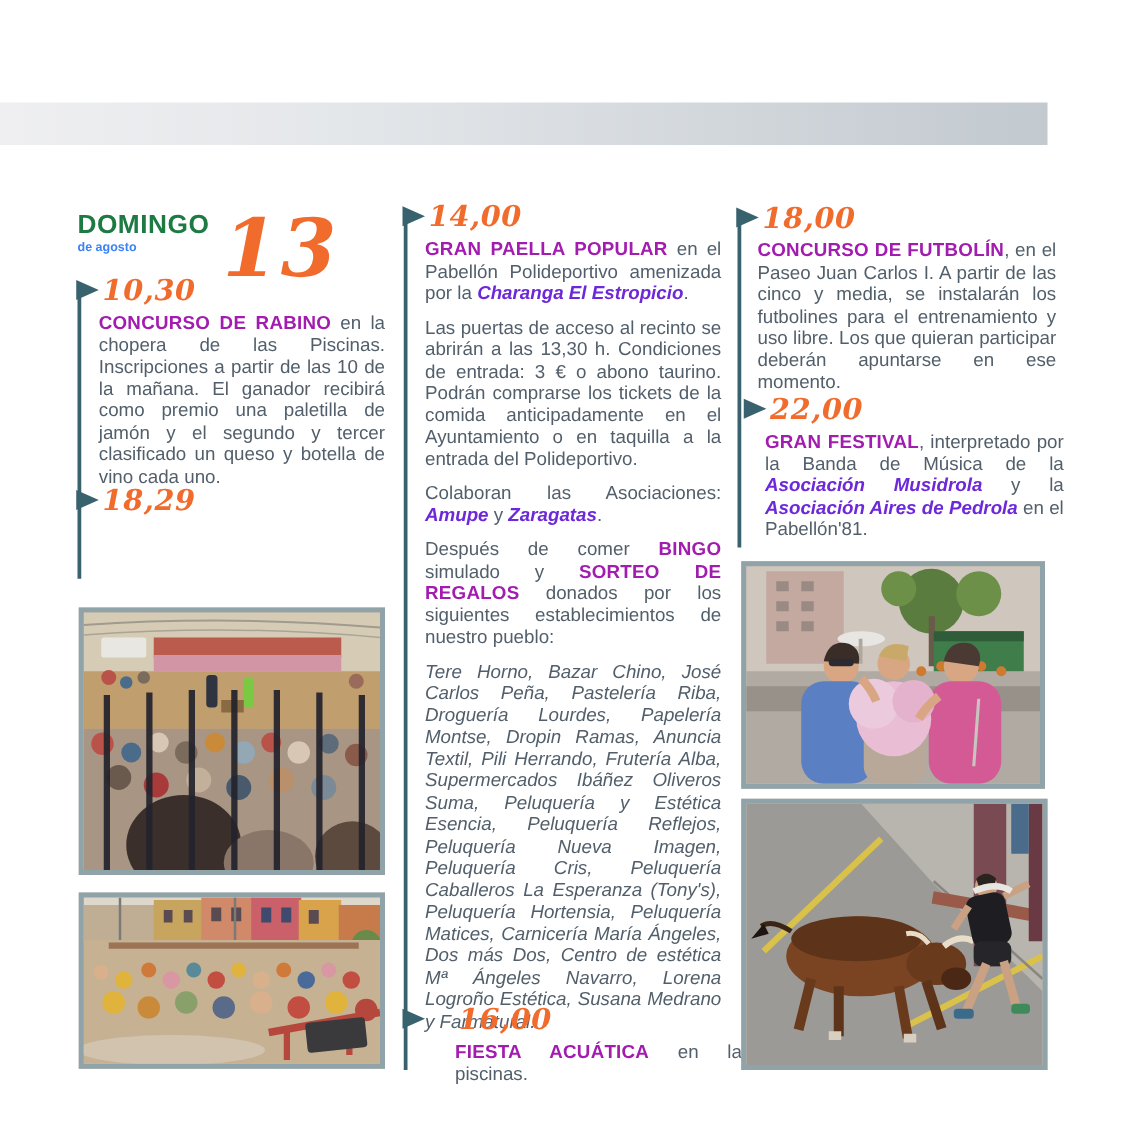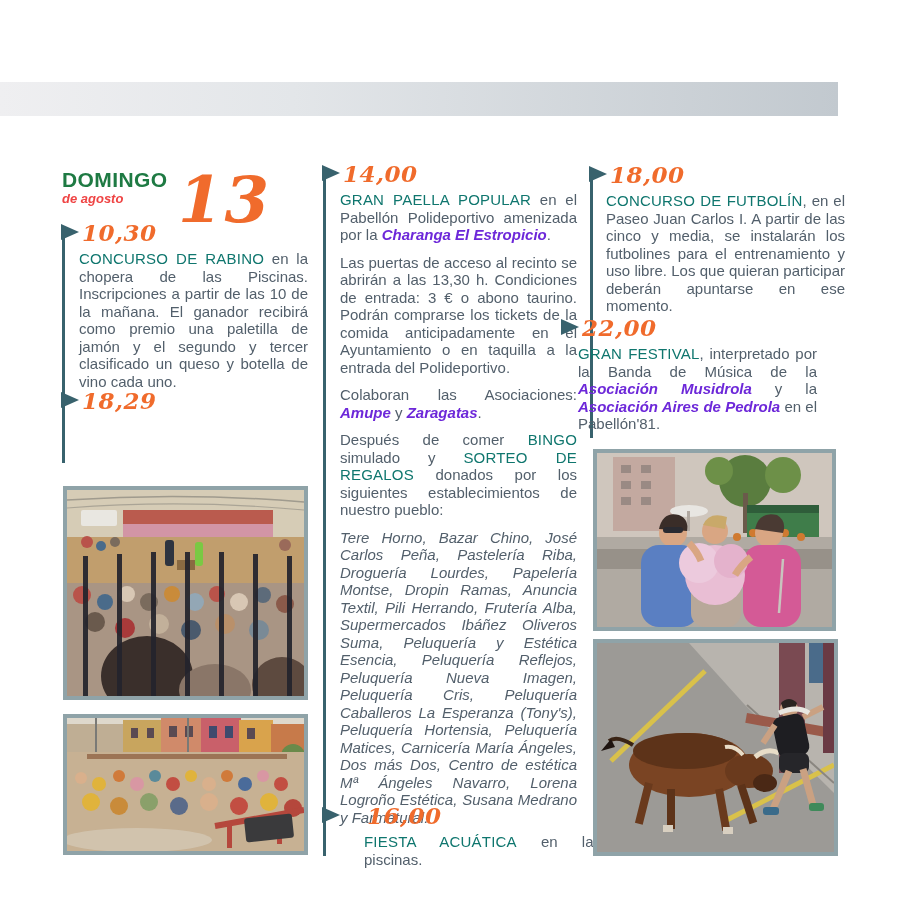--- a/index.html
+++ b/index.html
@@ -9,21 +9,21 @@
     -webkit-font-smoothing:antialiased;
   }
   
   .top-bar{
     position:absolute;left:0;top:82px;width:838px;height:34px;
     background:linear-gradient(90deg,#efeff1 0%,#e3e6e9 35%,#c2c9cf 100%);
   }
   
   .date-header{position:absolute;left:62px;top:169px;width:250px;height:60px;}
   .date-day{color:#1e7a43;font-weight:bold;font-size:21px;line-height:21px;letter-spacing:.4px;}
-  .date-month{color:#ef4444;font-weight:bold;font-size:13px;line-height:17px;font-style:italic;}
+  .date-month{color:#3b82f6;font-weight:bold;font-size:10px;line-height:17px;}
   .date-number{
     position:absolute;left:116px;top:-7px;
     font-family:"DejaVu Serif",serif;font-style:italic;font-weight:bold;
     font-size:64px;color:#f06b2c;letter-spacing:2px;
   }
   
   .rail{position:absolute;width:3px;background:#38626d;}
   .rail-left{left:62px;top:227px;height:236px;}
   .rail-mid{left:323px;top:169px;height:687px;}
   .rail-right{left:590px;top:173px;height:265px;}
@@ -36,30 +36,30 @@
     font-family:"DejaVu Serif",serif;font-style:italic;font-weight:bold;
     font-size:23px;line-height:24px;color:#f06b2c;margin:0 0 5px 20px;letter-spacing:.5px;
   }
   .paras{margin-left:17px;}
   .event-right .paras{margin-left:16px;}
   .para{
     margin:0 0 10px 0;text-align:justify;color:#525f6b;
     font-size:15px;line-height:17.5px;
   }
   .para:last-child{margin-bottom:0;}
-  .run-head{color:#0f766e;font-weight:normal;letter-spacing:.2px;}
+  .run-head{color:#a21caf;font-weight:bold;letter-spacing:.2px;}
   .run-tealit{color:#6d28d9;font-weight:bold;font-style:italic;}
   .run-it{font-style:italic;}
   
   #ev-1030{left:62px;top:221px;width:246px;}
   #ev-1100{left:62px;top:389px;width:246px;}
   #ev-1400{left:323px;top:162px;width:254px;}
   #ev-1600{left:323px;top:804px;width:254px;padding-left:24px;}
   #ev-1800{left:590px;top:163px;width:255px;}
-  #ev-2200{left:562px;top:316px;width:255px;}
+  #ev-2200{left:596px;top:316px;width:255px;}
   
   .photo{position:absolute;border:4px solid #8fa3a8;box-sizing:border-box;background:#c8c2b8;}
   .photo svg{display:block;width:100%;height:100%;}
   #photo-1{left:63px;top:486px;width:245px;height:214px;}
   #photo-2{left:63px;top:714px;width:245px;height:141px;}
   #photo-3{left:593px;top:449px;width:243px;height:182px;}
   #photo-4{left:593px;top:639px;width:245px;height:217px;}
 </style>
 </head>
 <body>

